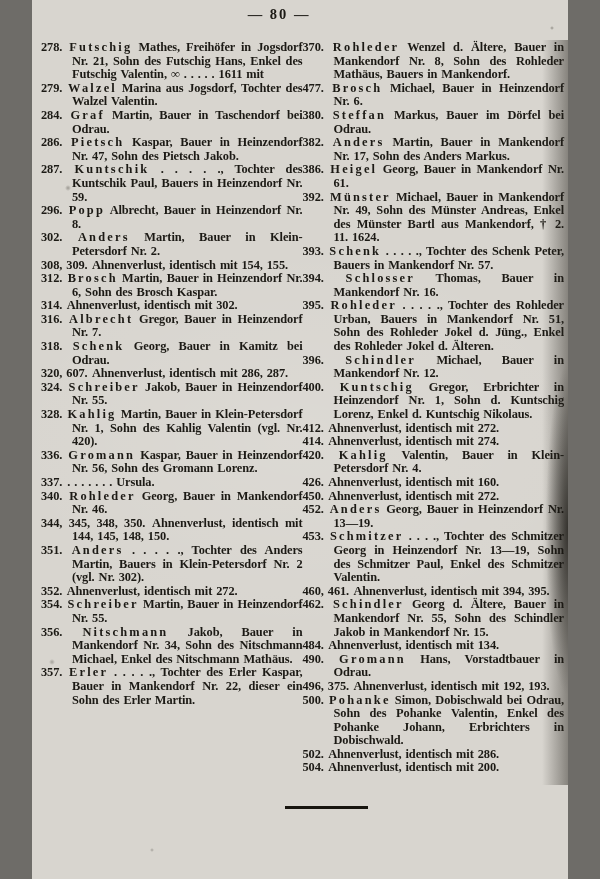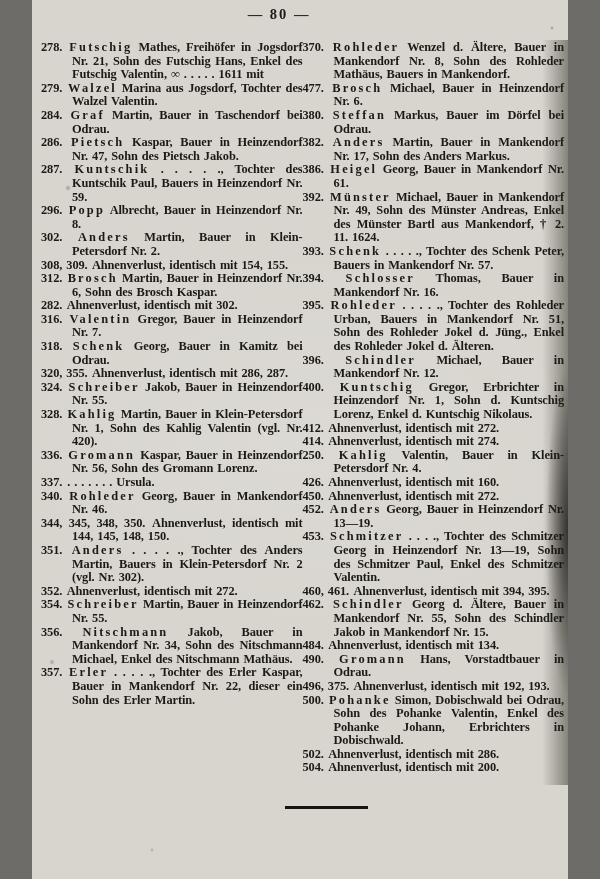--- a/index.html
+++ b/index.html
@@ -77,28 +77,28 @@
   <div class="entry"><span class="num">287.</span> <span class="name">Kuntschik</span> <span class="rest">. . . . ., Tochter des Kuntschik Paul, Bauers in Heinzendorf Nr. 59.</span></div>
 
   <div class="entry"><span class="num">296.</span> <span class="name">Popp</span> <span class="rest">Albrecht, Bauer in Heinzendorf Nr. 8.</span></div>
 
   <div class="entry"><span class="num">302.</span> <span class="name">Anders</span> <span class="rest">Martin, Bauer in Klein-Petersdorf Nr. 2.</span></div>
 
   <div class="entry"><span class="num">308, 309.</span>  <span class="rest">Ahnenverlust, identisch mit 154, 155.</span></div>
 
   <div class="entry"><span class="num">312.</span> <span class="name">Brosch</span> <span class="rest">Martin, Bauer in Heinzendorf Nr. 6, Sohn des Brosch Kaspar.</span></div>
 
-  <div class="entry"><span class="num">282.</span>  <span class="rest">Ahnenverlust, identisch mit 302.</span></div>
+  <div class="entry"><span class="num">314.</span>  <span class="rest">Ahnenverlust, identisch mit 302.</span></div>
 
-  <div class="entry"><span class="num">316.</span> <span class="name">Valentin</span> <span class="rest">Gregor, Bauer in Heinzendorf Nr. 7.</span></div>
+  <div class="entry"><span class="num">316.</span> <span class="name">Albrecht</span> <span class="rest">Gregor, Bauer in Heinzendorf Nr. 7.</span></div>
 
   <div class="entry"><span class="num">318.</span> <span class="name">Schenk</span> <span class="rest">Georg, Bauer in Kamitz bei Odrau.</span></div>
 
 
-  <div class="entry"><span class="num">320, 355.</span>  <span class="rest">Ahnenverlust, identisch mit 286, 287.</span></div>
+  <div class="entry"><span class="num">320, 607.</span>  <span class="rest">Ahnenverlust, identisch mit 286, 287.</span></div>
 
   <div class="entry"><span class="num">324.</span> <span class="name">Schreiber</span> <span class="rest">Jakob, Bauer in Heinzendorf Nr. 55.</span></div>
 
   <div class="entry"><span class="num">328.</span> <span class="name">Kahlig</span> <span class="rest">Martin, Bauer in Klein-Petersdorf Nr. 1, Sohn des Kahlig Valentin (vgl. Nr. 420).</span></div>
 
   <div class="entry"><span class="num">336.</span> <span class="name">Gromann</span> <span class="rest">Kaspar, Bauer in Heinzendorf Nr. 56, Sohn des Gromann Lorenz.</span></div>
 
   <div class="entry"><span class="num">337.</span>  <span class="rest">. . . . . . . Ursula.</span></div>
 
   <div class="entry"><span class="num">340.</span> <span class="name">Rohleder</span> <span class="rest">Georg, Bauer in Mankendorf Nr. 46.</span></div>
@@ -137,21 +137,21 @@
   <div class="entry"><span class="num">395.</span> <span class="name">Rohleder</span> <span class="rest">. . . . ., Tochter des Rohleder Urban, Bauers in Mankendorf Nr. 51, Sohn des Rohleder Jokel d. Jüng., Enkel des Rohleder Jokel d. Älteren.</span></div>
 
   <div class="entry"><span class="num">396.</span> <span class="name">Schindler</span> <span class="rest">Michael, Bauer in Mankendorf Nr. 12.</span></div>
 
   <div class="entry"><span class="num">400.</span> <span class="name">Kuntschig</span> <span class="rest">Gregor, Erbrichter in Heinzendorf Nr. 1, Sohn d. Kuntschig Lorenz, Enkel d. Kuntschig Nikolaus.</span></div>
 
   <div class="entry"><span class="num">412.</span>  <span class="rest">Ahnenverlust, identisch mit 272.</span></div>
 
   <div class="entry"><span class="num">414.</span>  <span class="rest">Ahnenverlust, identisch mit 274.</span></div>
 
-  <div class="entry"><span class="num">250.</span> <span class="name">Kahlig</span> <span class="rest">Valentin, Bauer in Klein-Petersdorf Nr. 4.</span></div>
+  <div class="entry"><span class="num">420.</span> <span class="name">Kahlig</span> <span class="rest">Valentin, Bauer in Klein-Petersdorf Nr. 4.</span></div>
 
   <div class="entry"><span class="num">426.</span>  <span class="rest">Ahnenverlust, identisch mit 160.</span></div>
 
   <div class="entry"><span class="num">450.</span>  <span class="rest">Ahnenverlust, identisch mit 272.</span></div>
 
   <div class="entry"><span class="num">452.</span> <span class="name">Anders</span> <span class="rest">Georg, Bauer in Heinzendorf Nr. 13—19.</span></div>
 
   <div class="entry"><span class="num">453.</span> <span class="name">Schmitzer</span> <span class="rest">. . . ., Tochter des Schmitzer Georg in Heinzendorf Nr. 13—19, Sohn des Schmitzer Paul, Enkel des Schmitzer Valentin.</span></div>
 
   <div class="entry"><span class="num">460, 461.</span>  <span class="rest">Ahnenverlust, identisch mit 394, 395.</span></div>

